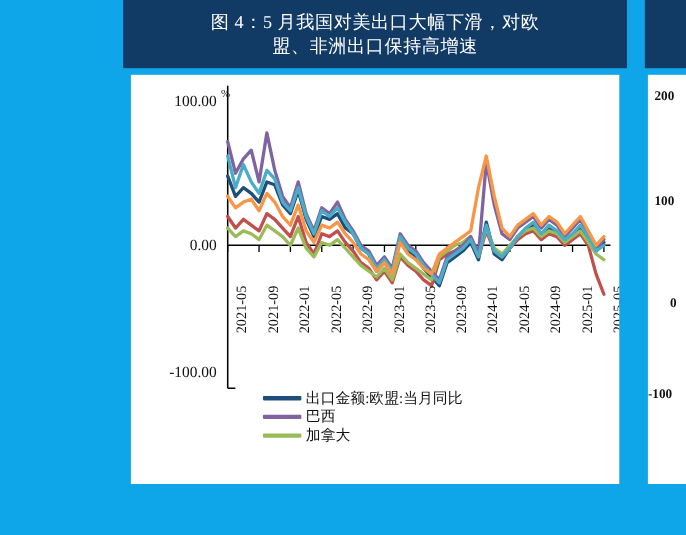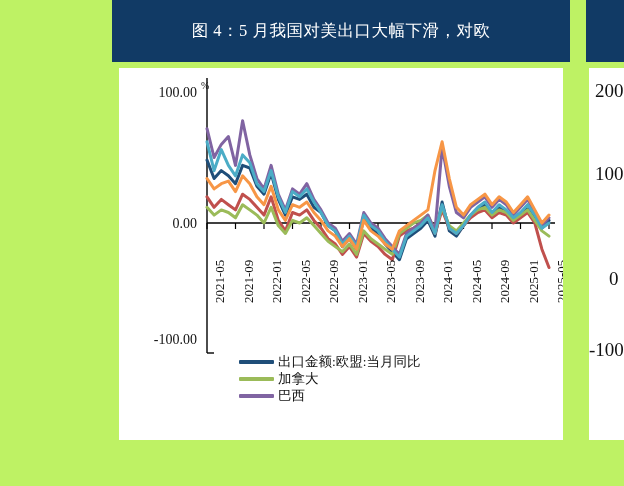--- a/index.html
+++ b/index.html
@@ -1,18 +1,18 @@
 <!DOCTYPE html>
 <html><head>
 <meta charset="utf-8">
 <style>
   html,body{margin:0;padding:0;background:#000;}
   body{width:624px;height:486px;overflow:hidden;
        font-family:"Liberation Serif","DejaVu Serif",serif;}
-  .stage{position:relative;width:624px;height:486px;background:#bef264;}
+  .stage{position:relative;width:624px;height:486px;background:#0ea5e9;}
 
   
   .panel1{position:absolute;left:112px;top:0;width:458px;height:440px;}
   .titlebar{position:absolute;left:0;top:0;width:458px;height:62px;
             background:#113a65;color:#fff;display:flex;align-items:center;
             justify-content:center;text-align:center;line-height:1.32;
             font-size:16.5px;letter-spacing:.5px;padding:0 6px;
             box-sizing:border-box;}
   .titlebar span{display:block;}
   .plotwrap{position:absolute;left:7px;top:68px;width:444px;height:372px;
@@ -43,33 +43,34 @@
   .lgtxt{font-size:13.5px;color:#111;white-space:nowrap;
          font-family:"Liberation Serif",serif;}
 
   
   .panel2{position:absolute;left:586px;top:0;width:38px;height:440px;
           overflow:hidden;}
   .titlebar2{position:absolute;left:0;top:0;width:160px;height:62px;
              background:#113a65;}
   .plotwrap2{position:absolute;left:3px;top:68px;width:160px;height:372px;
              background:#fff;}
-  .ylab2{position:absolute;font-size:19px;color:#111;white-space:nowrap;
-         font-family:"Liberation Serif",serif;}
+  .ylab2{position:absolute;font-size:12px;color:#111;white-space:nowrap;
+         font-family:"Liberation Serif",serif;font-weight:bold;}
 </style>
 </head>
 <body>
 
 <div class="stage">
 
   <div class="panel1">
 
     <div class="titlebar">
       <div>
         <span>图 4：5 月我国对美出口大幅下滑，对欧</span>
+        <span>盟、非洲出口保持高增速</span>
       </div>
     </div>
 
     <div class="plotwrap">
 
       <div class="yaxis-col">
         <div class="ylab" style="top:17px;">100.00</div>
         <div class="ylab" style="top:148px;">0.00</div>
         <div class="ylab" style="top:264px;">-100.00</div>
       </div>
@@ -117,34 +118,34 @@
           <div class="xtick" style="left: 328.5px; top: 235px;">2025-01</div>
           <div class="xtick" style="left: 357px; top: 235px;">2025-05</div>
         </div>
 
       <div class="legend" id="legend">
           <div class="lgrow">
             <div class="lgline" style="background: rgb(31, 78, 121);"></div>
             <div class="lgtxt">出口金额:欧盟:当月同比</div>
           </div>
           <div class="lgrow">
+            <div class="lgline" style="background: rgb(128, 100, 162);"></div>
+            <div class="lgtxt">巴西</div>
+          </div>
+          <div class="lgrow">
             <div class="lgline" style="background: rgb(155, 187, 89);"></div>
             <div class="lgtxt">加拿大</div>
-          </div>
-          <div class="lgrow">
-            <div class="lgline" style="background: rgb(128, 100, 162);"></div>
-            <div class="lgtxt">巴西</div>
           </div>
         </div>
     </div>
   </div>
 
   <div class="panel2">
     <div class="titlebar2"></div>
     <div class="plotwrap2">
       <div class="ylab2" style="left:6px;top:12px;">200</div>
-      <div class="ylab2" style="left:6px;top:95px;">100</div>
+      <div class="ylab2" style="left:6px;top:107px;">100</div>
       <div class="ylab2" style="left:20px;top:200px;">0</div>
-      <div class="ylab2" style="left:0px;top:271px;">-100</div>
+      <div class="ylab2" style="left:0px;top:283px;">-100</div>
     </div>
   </div>
 
 </div>
 
 </body></html>

